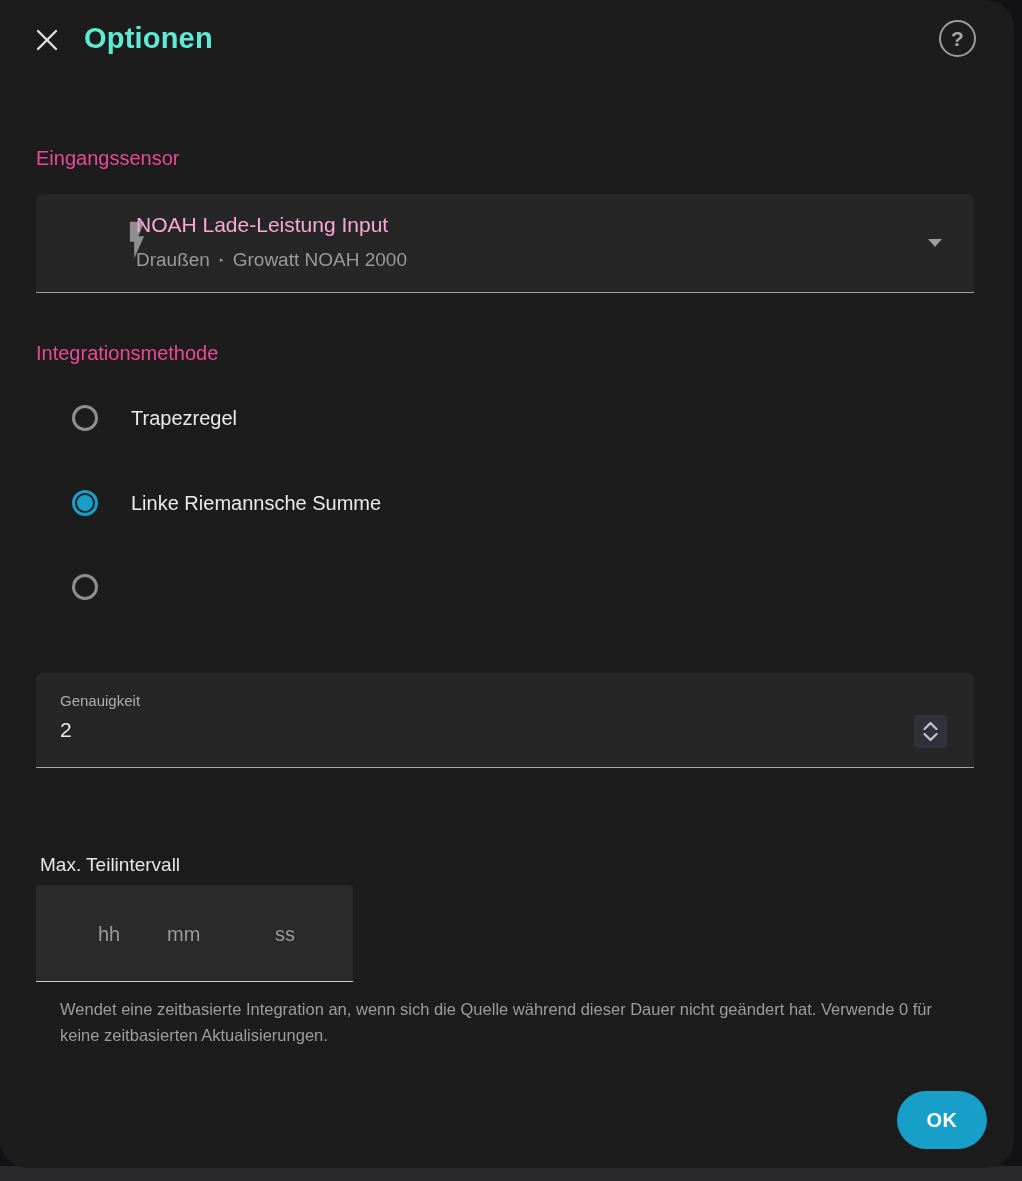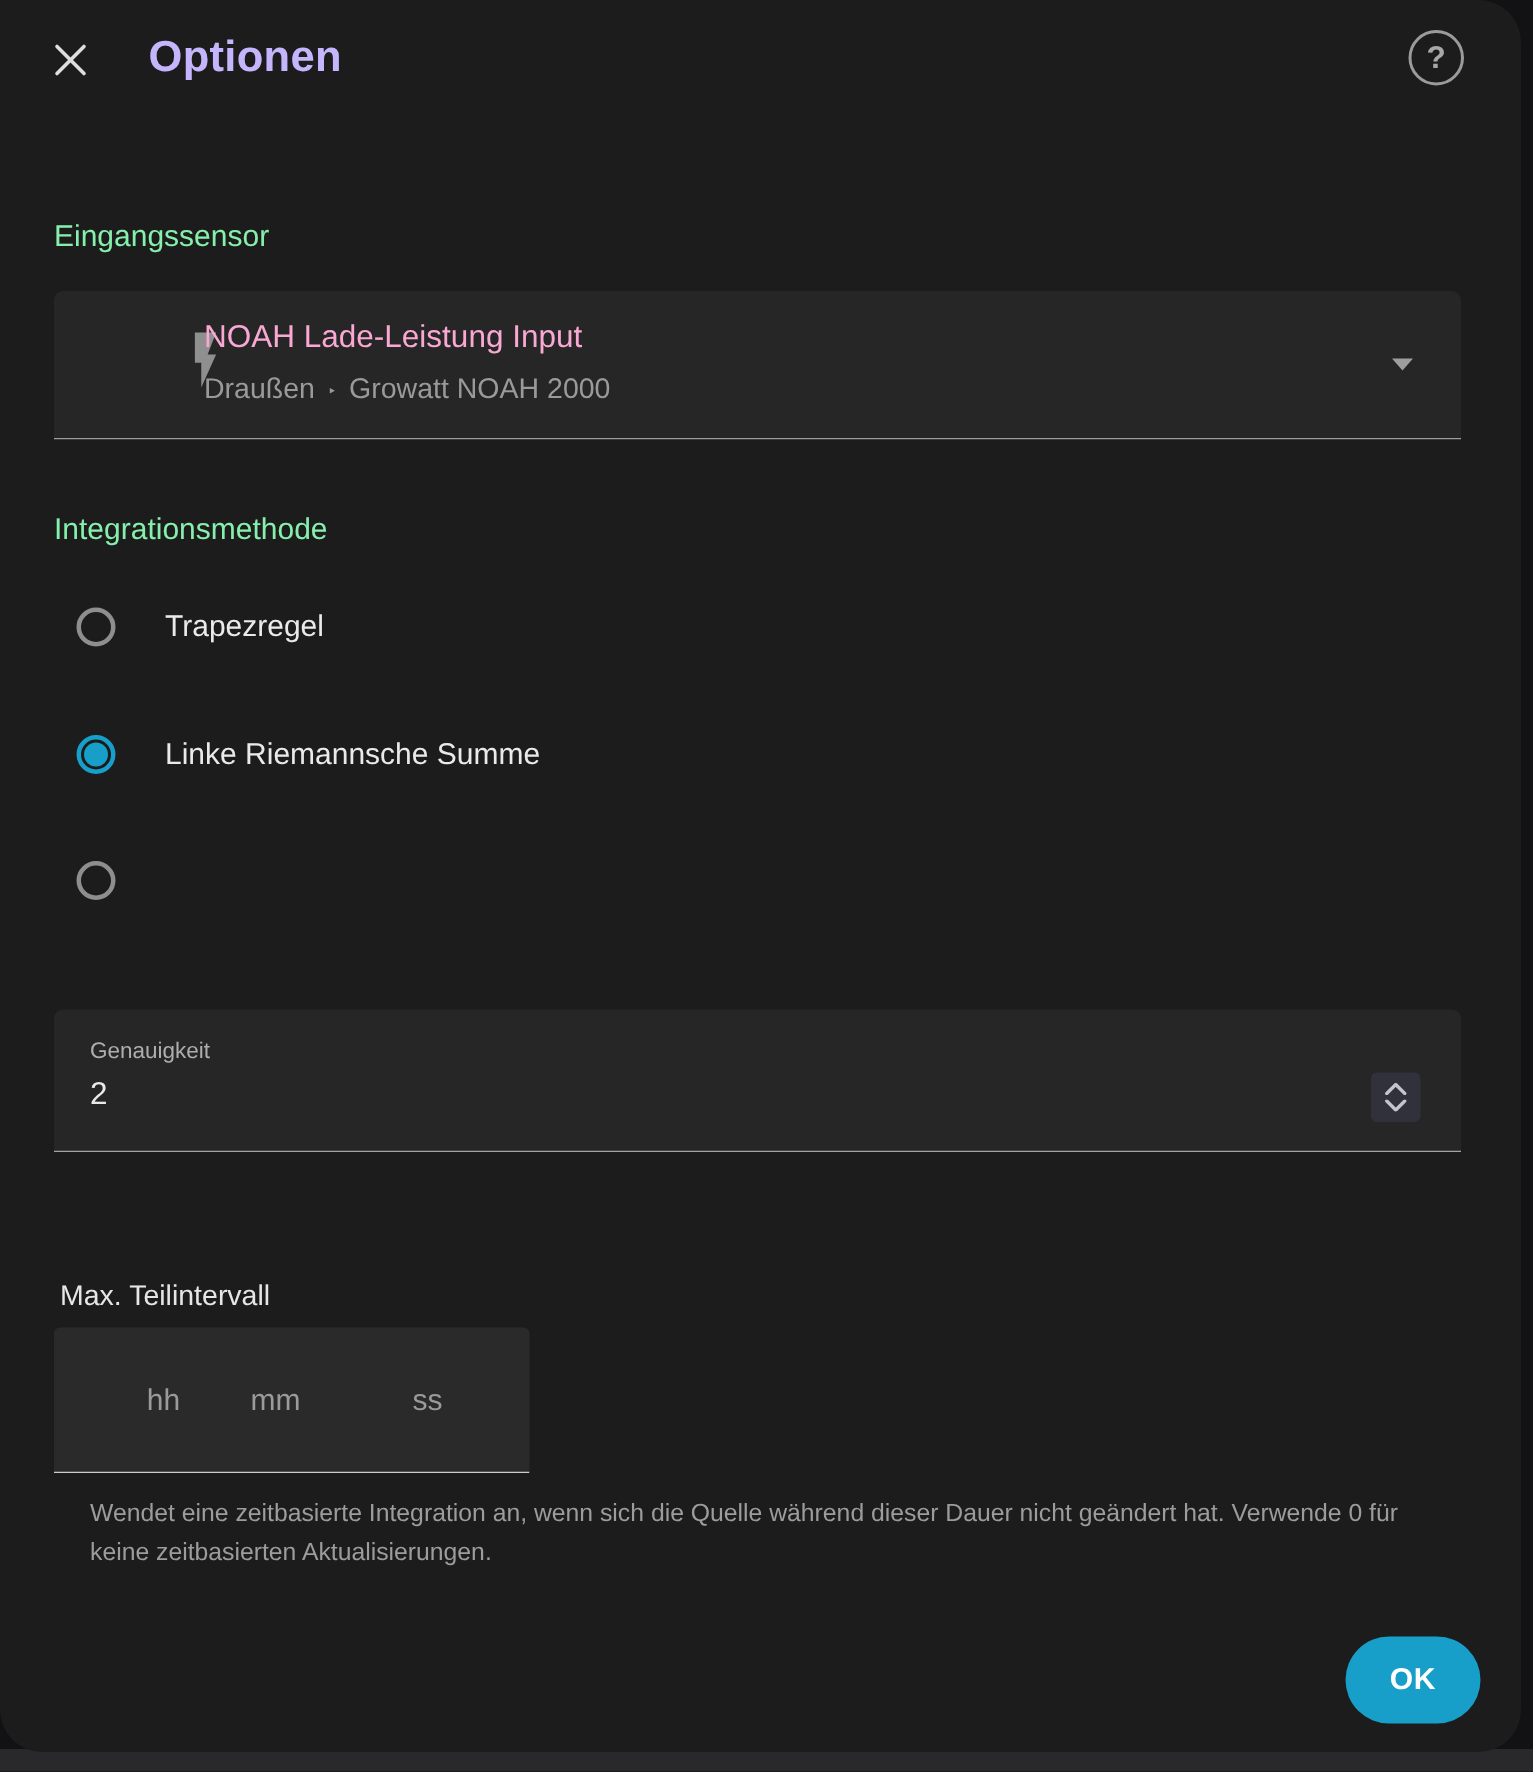--- a/index.html
+++ b/index.html
@@ -21,34 +21,34 @@
     background:#1c1c1d;
     border-radius:0 28px 28px 28px;
   }
   
   .close-btn {
     position:absolute; left:31px; top:24px; width:32px; height:32px;
     background:transparent; border:none; cursor:pointer;
     display:flex; align-items:center; justify-content:center;
   }
   .dialog-title {
-    position:absolute; left:99px; top:22px;
-    font-size:29px; font-weight:600; color:#c4b5fd; letter-spacing:.2px;
+    position:absolute; left:84px; top:22px;
+    font-size:29px; font-weight:600; color:#5eead4; letter-spacing:.2px;
   }
   .help-btn {
     position:absolute; left:939px; top:20px; width:37px; height:37px;
     background:transparent; border:2.5px solid #9b9b9b; border-radius:50%;
     color:#a8a8a8; font-size:21px; font-weight:600; cursor:pointer;
     display:flex; align-items:center; justify-content:center;
     font-family:"Liberation Sans", sans-serif;
   }
   
   .section-label {
     position:absolute; left:36px;
-    font-size:20px; color:#86efac; font-weight:400;
+    font-size:20px; color:#ec4899; font-weight:400;
   }
   #sensor-label { top:147px; }
   #method-label { top:342px; }
   
   .select-field {
     position:absolute; left:36px; top:194px; width:938px; height:99px;
     background:#262627; border-radius:6px 6px 0 0;
     border-bottom:1px solid #9d9d9d; cursor:pointer;
   }
   .flash-icon {
@@ -65,21 +65,21 @@
   }
   .sel-sep { font-size:13px; color:#9a9a9a; }
   .caret {
     position:absolute; right:32px; top:45px;
     width:0; height:0;
     border-left:7px solid transparent; border-right:7px solid transparent;
     border-top:8px solid #9e9e9e;
   }
   
   .radio-row {
-    position:absolute; left:51px; height:34px;
+    position:absolute; left:72px; height:34px;
     display:flex; align-items:center; cursor:pointer;justify-content:flex-end;
   }
   #radio-row-0 { top:401px; }
   #radio-row-1 { top:486px; }
   #radio-row-2 { top:570px; }
   .radio {
     width:26px; height:26px; border:3px solid #8e8e8e; border-radius:50%;
     position:relative; flex:0 0 auto;
   }
   .radio-row.selected .radio { border-color:var(--accent); }

